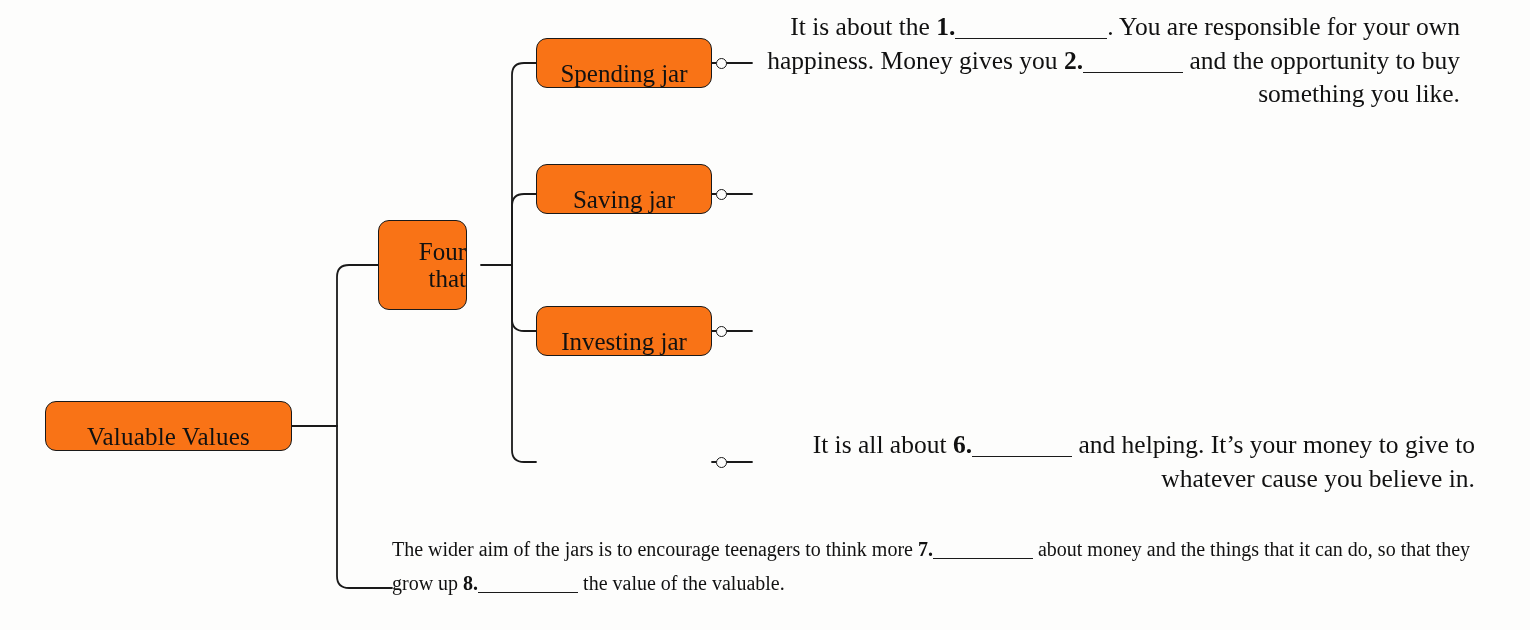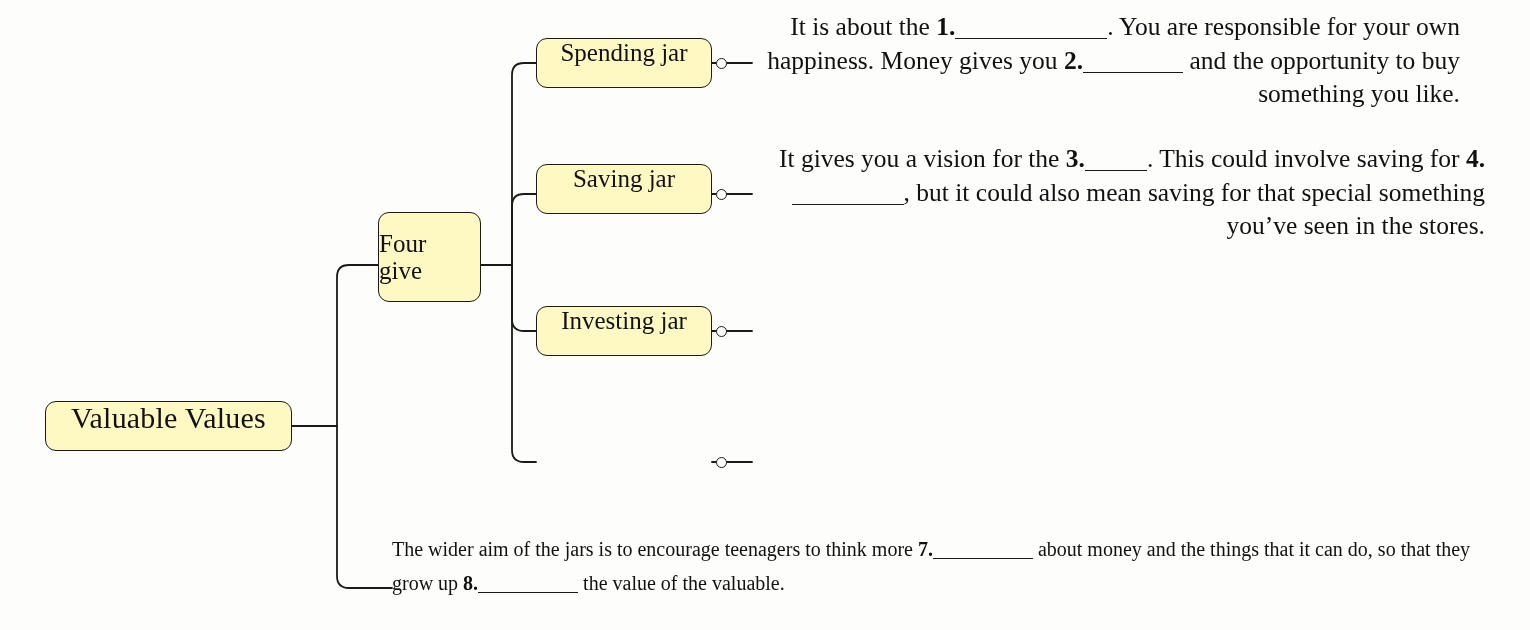--- a/index.html
+++ b/index.html
@@ -14,32 +14,32 @@
 
   
   #wires{position:absolute;left:0;top:0;width:1530px;height:630px;}
 
   
   .node{
     position:absolute;
     box-sizing:border-box;
     border:1.6px solid #1a1a1a;
     border-radius:11px;
-    background:#fef9c3;
-    display:flex;align-items:flex-start;justify-content:center;
+    background:#f97316;
+    display:flex;align-items:flex-end;justify-content:center;
     text-align:center;
     line-height:1.08;
     color:#111;
   }
   .node-root{
     left:45px;top:401px;width:247px;height:50px;
-    font-size:30px;letter-spacing:.2px;
+    font-size:25px;letter-spacing:.2px;
   }
   .node-hub{
-    left:378px;top:212px;width:103px;height:90px;
+    left:378px;top:220px;width:89px;height:90px;
     font-size:25px;
     flex-direction:column;
   }
   .node-hub span{display:block;}
   .node-jar{
     left:536px;width:176px;height:50px;
     font-size:25px;
   }
   .jar-1{top:38px;}
   .jar-2{top:164px;}
@@ -121,35 +121,35 @@
       <path d="M725 462 H752"></path>
     </g>
   </svg>
 
   <div class="node node-root">
     <span>Valuable Values</span>
   </div>
 
   <div class="node node-hub">
     <span>Four</span>
-    <span>give</span>
+    <span>that</span>
   </div>
 
   <div class="node node-jar jar-1">
     <span>Spending jar</span>
   </div>
   <div class="node node-jar jar-2">
     <span>Saving jar</span>
   </div>
   <div class="node node-jar jar-3">
     <span>Investing jar</span>
   </div>
 
   <div class="jar-dot dot-1"></div>
   <div class="jar-dot dot-2"></div>
   <div class="jar-dot dot-3"></div>
   <div class="jar-dot dot-4"></div>
 
   <div class="para p-1">It is about the <span class="q">1.</span><span class="blank b-xl"></span>. You are responsible for your own happiness. Money gives you <span class="q">2.</span><span class="blank b-md"></span> and the opportunity to buy something you like.</div>
-  <div class="para p-2">It gives you a vision for the <span class="q">3.</span><span class="blank b-sm"></span>. This could involve saving for <span class="q">4.</span><span class="blank b-lg"></span>, but it could also mean saving for that special something you’ve seen in the stores.</div>
+  <div class="para p-4">It is all about <span class="q">6.</span><span class="blank b-md"></span> and helping. It’s your money to give to whatever cause you believe in.</div>
   <div class="p-bottom">The wider aim of the jars is to encourage teenagers to think more <span class="q">7.</span><span class="blank b-md"></span> about money and the things that it can do, so that they grow up <span class="q">8.</span><span class="blank b-md"></span> the value of the valuable.</div>
 
 </div>
 
 </body></html>

